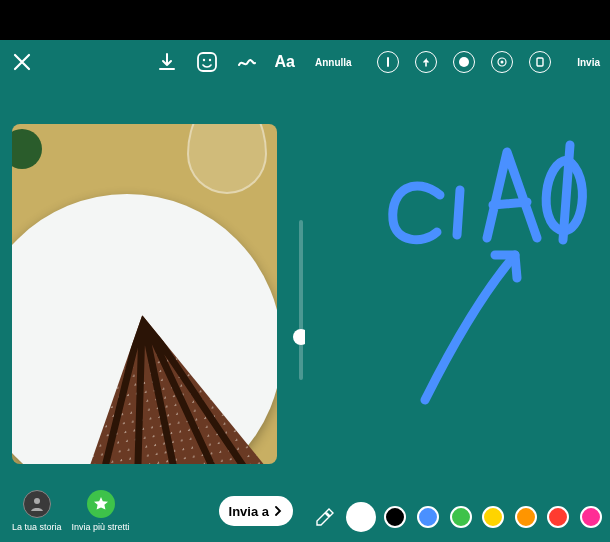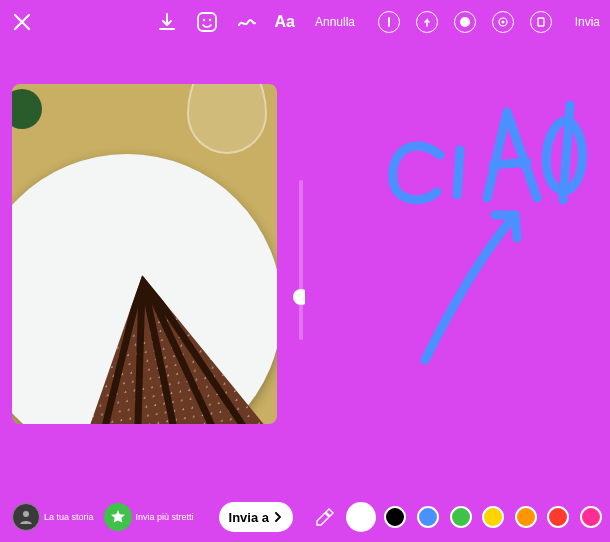--- a/index.html
+++ b/index.html
@@ -1,43 +1,43 @@
 <!DOCTYPE html>
 <html><head>
   <meta charset="utf-8">
   <style>
     * { margin:0; padding:0; box-sizing:border-box; }
     body { width:610px; height:542px; background:#222; font-family:-apple-system,Helvetica,Arial,sans-serif; overflow:hidden; }
     .wrap { display:flex; width:610px; height:542px; background:#000; }
-    .panel { position:relative; background:#d946ef; }
+    .panel { position:relative; background:#0f766e;margin-top:40px; }
     .left { width:305px; }
     .right { width:305px; }
 
     
     .topbar { position:absolute; top:0; left:0; right:0; height:44px; display:flex; align-items:center; justify-content:space-between; padding:0 10px; z-index:5; }
     .tb-group { display:flex; align-items:center; gap:16px; }
     .ticon { width:24px; height:24px; display:flex; align-items:center; justify-content:center; color:#fff; }
     .ticon svg { display:block; }
-    .txtbtn { color:#fff; font-size:12px; font-weight:400; }
+    .txtbtn { color:#fff; font-size:10px; font-weight:700; }
     .circ { width:22px; height:22px; border:1.6px solid #fff; border-radius:50%; display:flex; align-items:center; justify-content:center; font-size:12px; }
     .circ.filled .inner { width:10px; height:10px; border-radius:50%; background:#fff; }
     .Aa { font-weight:700; font-size:16px; color:#fff; }
 
     
     .photo { position:absolute; top:84px; left:12px; width:265px; height:340px; border-radius:8px; overflow:hidden; background:#c8af63; }
     .plate { position:absolute; left:-40px; top:70px; width:310px; height:310px; background:#f4f6f5; border-radius:50%; box-shadow:0 4px 12px rgba(0,0,0,.3); }
     .cake { position:absolute; left:50px; top:190px; width:190px; height:170px; background:#6a3a24; clip-path:polygon(0% 100%,100% 100%,50% 0%); transform:rotate(-10deg); }
     .sugar { position:absolute; inset:0; background-image:radial-gradient(#f5eee4 1px,transparent 1px); background-size:9px 9px; opacity:.5; }
     .drizzle { position:absolute; inset:0; }
     .glass { position:absolute; right:10px; top:-30px; width:80px; height:100px; border:2px solid rgba(255,255,255,.4); border-radius:50%/60% 60% 40% 40%; background:rgba(255,255,255,.15); }
     .leaf { position:absolute; left:-10px; top:5px; width:40px; height:40px; background:#2a5c2b; border-radius:50%; }
 
     
     .lbot { position:absolute; left:0; right:0; bottom:10px; display:flex; align-items:center; padding:0 12px; gap:10px; z-index:5; }
-    .dest { display:flex; flex-direction:row; align-items:center; gap:4px; }
+    .dest { display:flex; flex-direction:column; align-items:center; gap:4px; }
     .dcircle { width:28px; height:28px; border-radius:50%; display:flex; align-items:center; justify-content:center; }
     .dcircle.grey { background:#3a3a3a; border:1px solid #888; }
     .dcircle.green { background:#3ec24a; }
     .dlabel { color:#fff; font-size:9px; }
     .send { margin-left:auto; background:#fff; color:#000; border-radius:18px; height:30px; padding:0 10px; display:flex; align-items:center; gap:4px; font-size:13px; font-weight:600; }
     .send svg{display:block;}
 
     
     .slider { position:absolute; right:2px; top:180px; width:4px; height:160px; background:rgba(255,255,255,.25); border-radius:2px; }
     .slider .thumb { position:absolute; left:-6px; width:16px; height:16px; background:#fff; border-radius:50%; }

